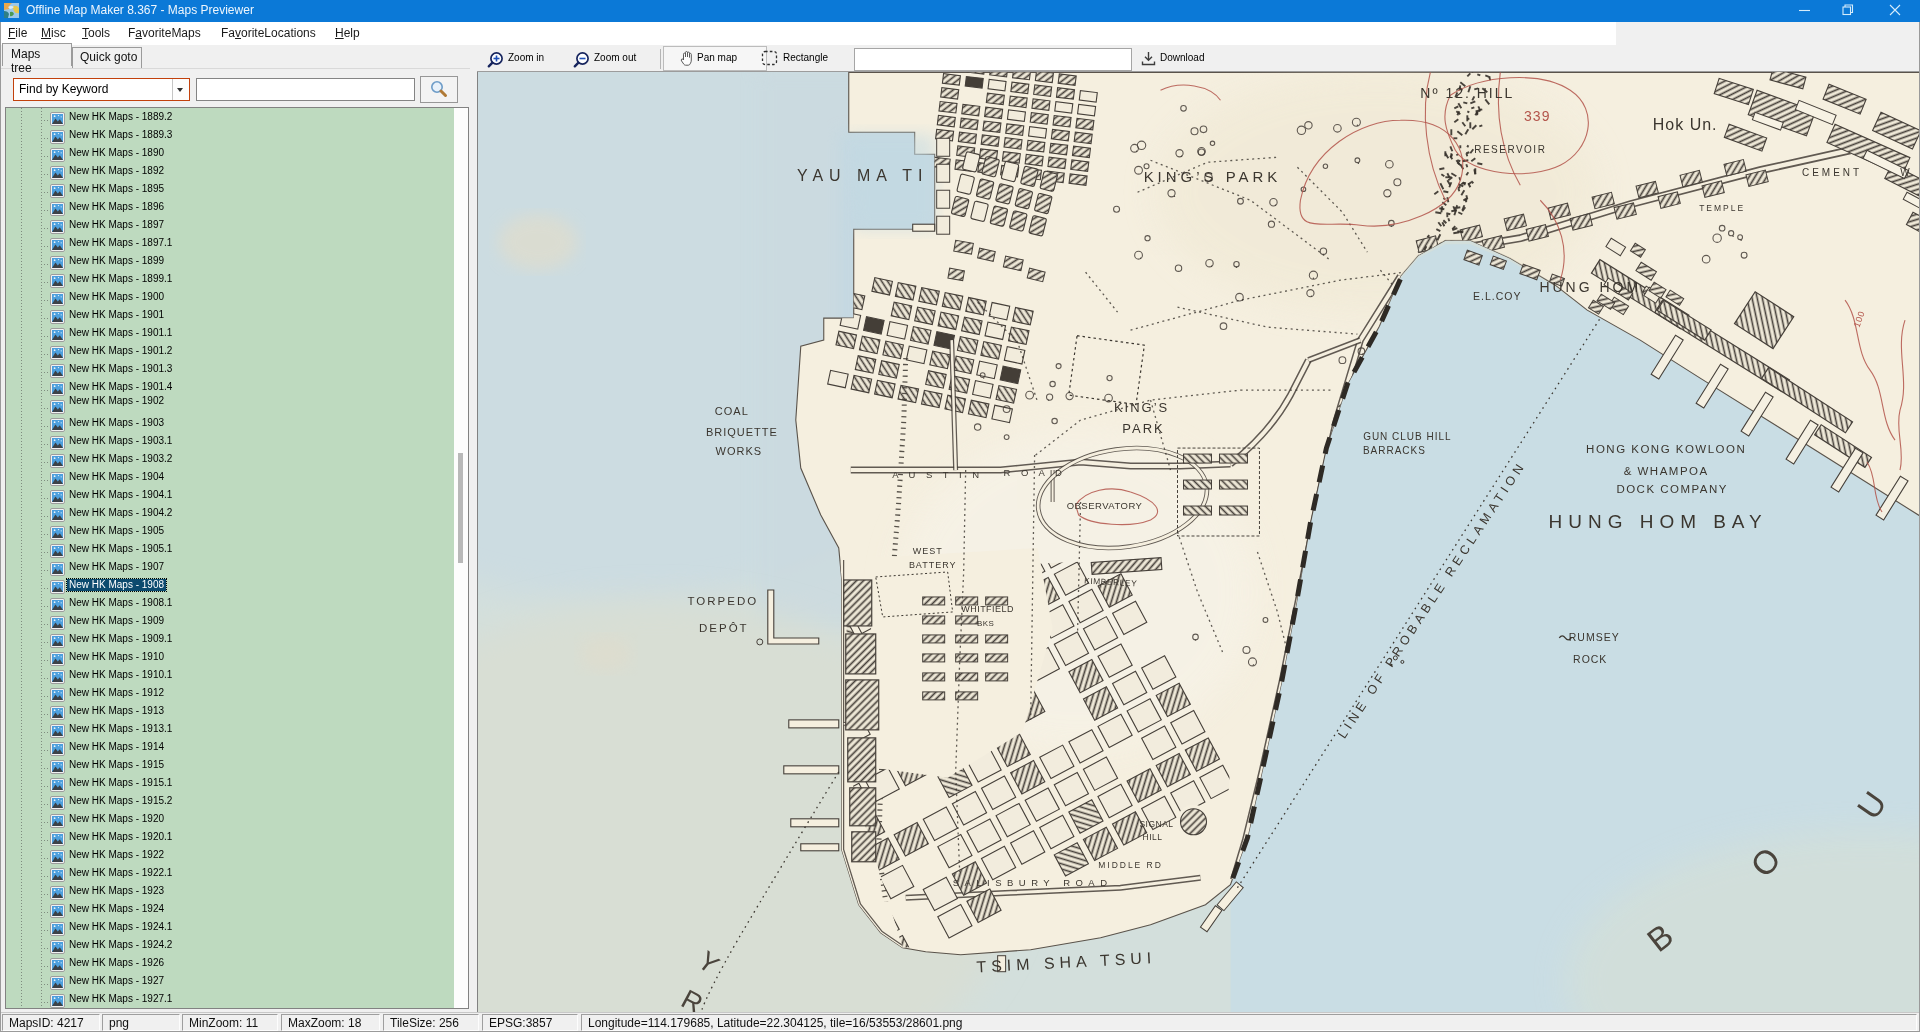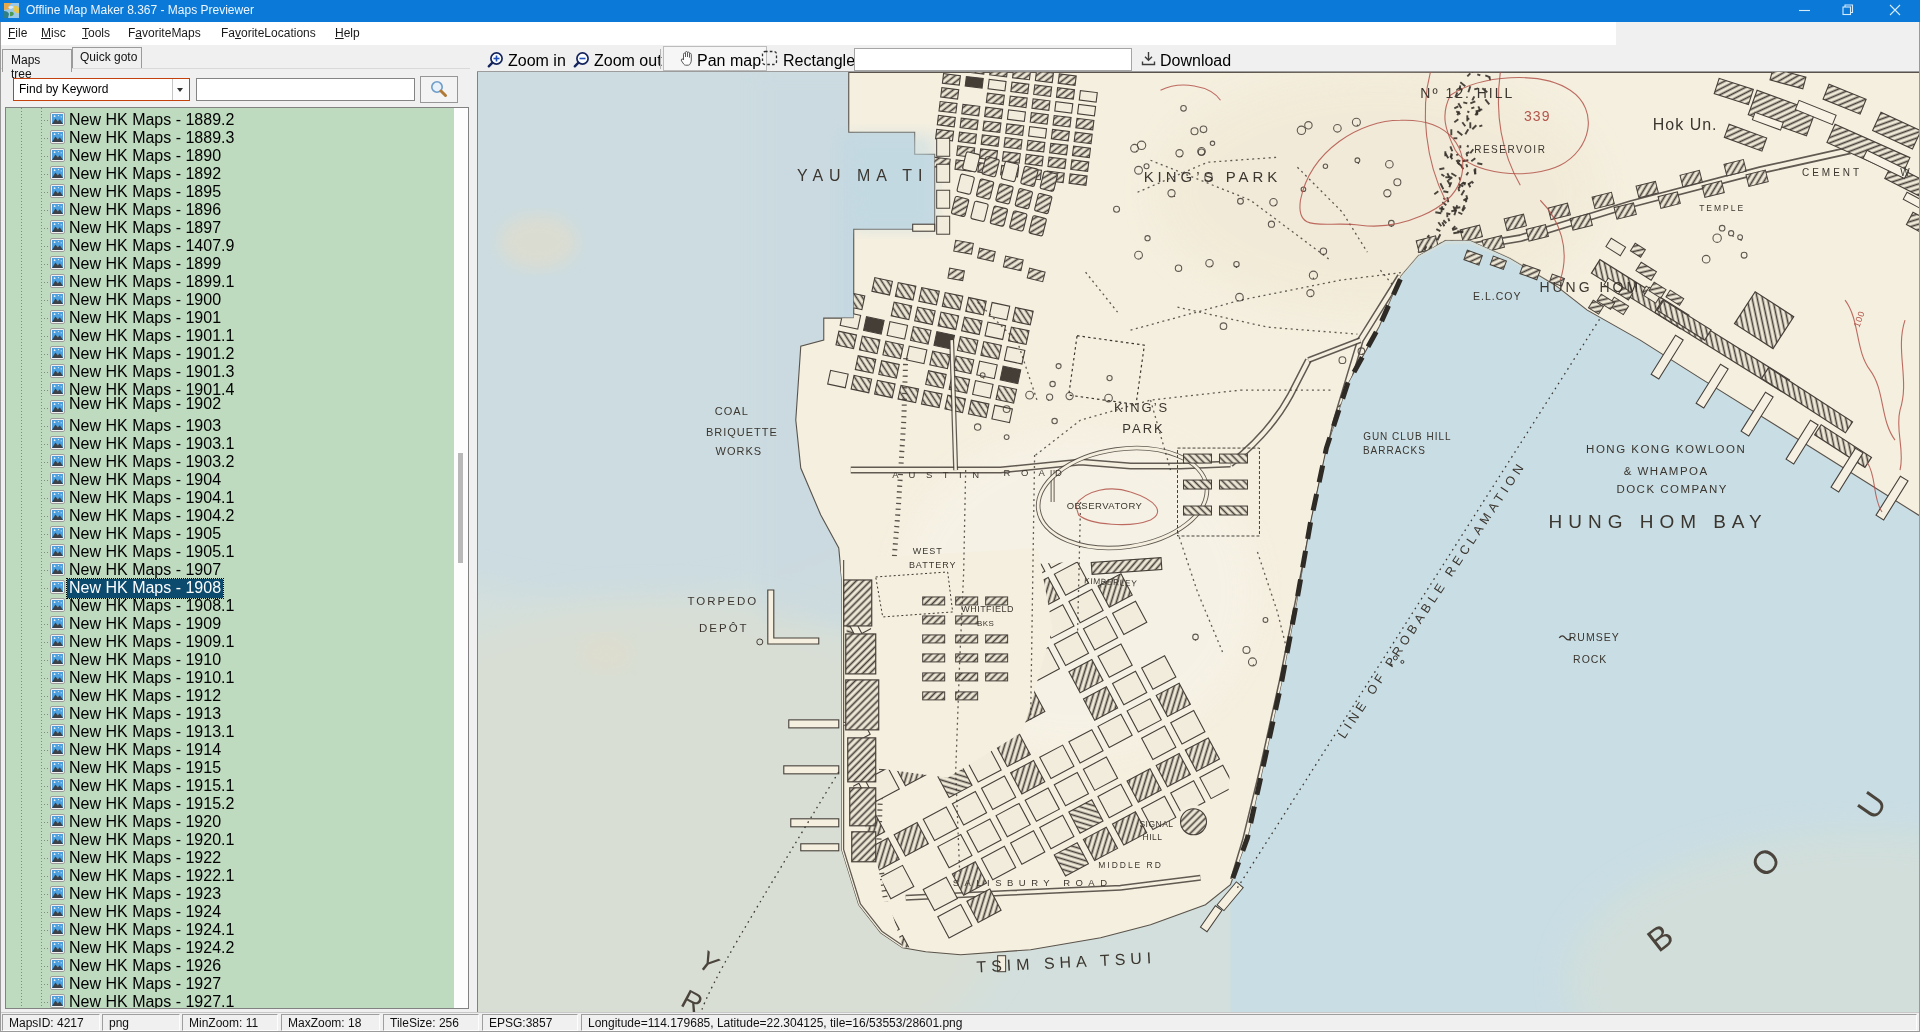--- a/index.html
+++ b/index.html
@@ -3,21 +3,21 @@
 *{margin:0;padding:0;box-sizing:border-box}
 html,body{width:1920px;height:1032px;overflow:hidden;font-family:"Liberation Sans",sans-serif;background:#f0f0f0}
 .abs{position:absolute}
 #titlebar{position:absolute;left:0;top:0;width:1920px;height:22px;background:#0b79d7;color:#fff;font-size:12px}
 #titlebar .t{position:absolute;left:26px;top:3px;color:#eef6fd}
 #menubar{position:absolute;left:0;top:22px;width:1616px;height:23px;background:#ffffff;font-size:12px;color:#1a1a1a}
 #menubar span{position:absolute;top:4px}
 #menubar u{text-decoration:underline}
 .tab{position:absolute;background:#f0f0f0;border:1px solid #9b9b9b;border-bottom:none;font-size:12px;color:#111}
 .seg{position:absolute;top:1014px;height:17px;border:1px solid;border-color:#9e9e9e #fdfdfd #fdfdfd #9e9e9e;font-size:12px;color:#101010;padding-left:6px;padding-top:1px;overflow:hidden;white-space:nowrap}
-.ti{position:absolute;font-size:16px;color:#000;white-space:nowrap}
+.ti{position:absolute;font-size:10px;color:#000;white-space:nowrap}
 </style></head><body>
 <div id="titlebar">
     <svg class="abs" style="left:4px;top:3px" width="15" height="15" viewBox="0 0 15 15">
       <rect x="0" y="0" width="15" height="15" fill="#9cc8e8"></rect>
       <path d="M0 0 L8 0 Q4 3 5 6 L0 7 Z" fill="#e8a84c"></path>
       <path d="M9 3 Q13 2 15 5 L15 10 Q11 11 10 8 Q8 5 9 3 Z" fill="#e6c84f"></path>
       <path d="M0 8 Q4 8 5 11 L4 15 L0 15 Z" fill="#2e7f86"></path>
       <path d="M6 9 Q9 8 10 11 Q8 14 6 13 Z" fill="#4c9a52"></path>
       <path d="M4 4 Q7 2 10 4 Q8 6 6 6 Z" fill="#dcedf8"></path>
     </svg>
@@ -32,21 +32,21 @@
     </svg>
   </div>
 <div id="menubar">
     <span style="left:8px"><u>F</u>ile</span>
     <span style="left:41px"><u>M</u>isc</span>
     <span style="left:82px"><u>T</u>ools</span>
     <span style="left:128px">F<u>a</u>voriteMaps</span>
     <span style="left:221px">Fa<u>v</u>oriteLocations</span>
     <span style="left:335px"><u>H</u>elp</span>
   </div>
-<div class="tab" style="left:2px;top:49px;width:70px;height:23px;padding:3px 16px 0 8px;z-index:3">Maps tree</div>
+<div class="tab" style="left:2px;top:43px;width:70px;height:23px;padding:3px 16px 0 8px;z-index:3">Maps tree</div>
 <div class="tab" style="left:72px;top:47px;width:70px;height:21px;padding:2px 0 0 7px;background:#f0f0f0">Quick goto</div>
 <div class="abs" style="left:0;top:68px;width:470px;height:1px;background:#d9d9d9"></div>
 <div class="abs" style="left:13px;top:78px;width:177px;height:23px;background:#fff;border:1px solid #c2410c;font-size:12px;color:#000;padding:3px 0 0 5px">Find by Keyword</div>
 <div class="abs" style="left:172px;top:79px;width:17px;height:21px;background:#fdfdfd;border-left:1px solid #c5c5c5"></div>
 <div class="abs" style="left:177px;top:88px;width:0;height:0;border-left:3.5px solid transparent;border-right:3.5px solid transparent;border-top:4.5px solid #303030"></div>
 <div class="abs" style="left:196px;top:78px;width:219px;height:23px;background:#fff;border:1px solid #848484"></div>
 <div class="abs" style="left:420px;top:76px;width:38px;height:27px;background:#f3f3f3;border:1px solid #979797"><svg width="36" height="25" viewBox="0 0 36 25">
       <circle cx="16" cy="10" r="5.2" fill="#e8f1fa" stroke="#6d9cc8" stroke-width="1.6"></circle>
       <line x1="20" y1="14" x2="24.5" y2="18.5" stroke="#b07a36" stroke-width="3" stroke-linecap="round"></line>
     </svg></div>
@@ -172,21 +172,21 @@
     </svg>
     <div class="ti" style="left:63px;top:111px">New HK Maps - 1897</div>
     <svg class="abs" style="left:44px;top:130px" width="15" height="14" viewBox="0 0 15 14">
       <rect x="0.5" y="0.5" width="14" height="13" rx="1.5" fill="#f2f2f2" stroke="#9d9d9d"></rect>
       <rect x="2" y="2" width="11" height="10" fill="#4d9fdd"></rect>
       <path d="M2 12 L5.5 6.5 L7.8 9.6 L9.8 7.2 L13 12 Z" fill="#3c4248"></path>
       <circle cx="4.6" cy="4.2" r="0.9" fill="#eaf4fb"></circle>
       <circle cx="8.5" cy="3.6" r="0.7" fill="#eaf4fb"></circle>
       <circle cx="11.2" cy="4.8" r="0.6" fill="#eaf4fb"></circle>
     </svg>
-    <div class="ti" style="left:63px;top:129px">New HK Maps - 1407.9</div>
+    <div class="ti" style="left:63px;top:129px">New HK Maps - 1897.1</div>
     <svg class="abs" style="left:44px;top:148px" width="15" height="14" viewBox="0 0 15 14">
       <rect x="0.5" y="0.5" width="14" height="13" rx="1.5" fill="#f2f2f2" stroke="#9d9d9d"></rect>
       <rect x="2" y="2" width="11" height="10" fill="#4d9fdd"></rect>
       <path d="M2 12 L5.5 6.5 L7.8 9.6 L9.8 7.2 L13 12 Z" fill="#3c4248"></path>
       <circle cx="4.6" cy="4.2" r="0.9" fill="#eaf4fb"></circle>
       <circle cx="8.5" cy="3.6" r="0.7" fill="#eaf4fb"></circle>
       <circle cx="11.2" cy="4.8" r="0.6" fill="#eaf4fb"></circle>
     </svg>
     <div class="ti" style="left:63px;top:147px">New HK Maps - 1899</div>
     <svg class="abs" style="left:44px;top:166px" width="15" height="14" viewBox="0 0 15 14">

